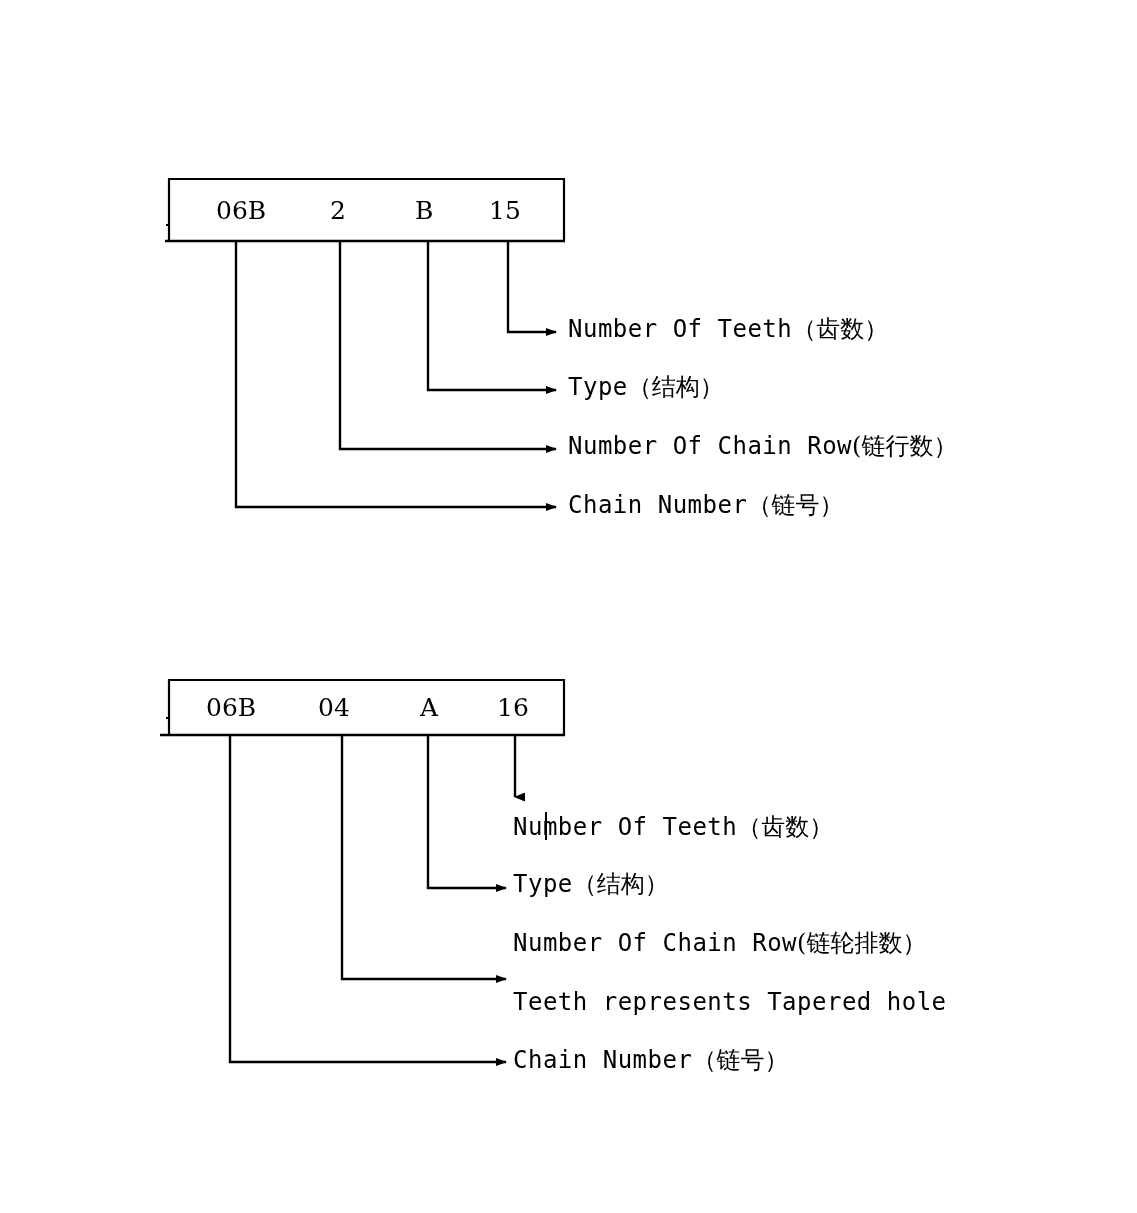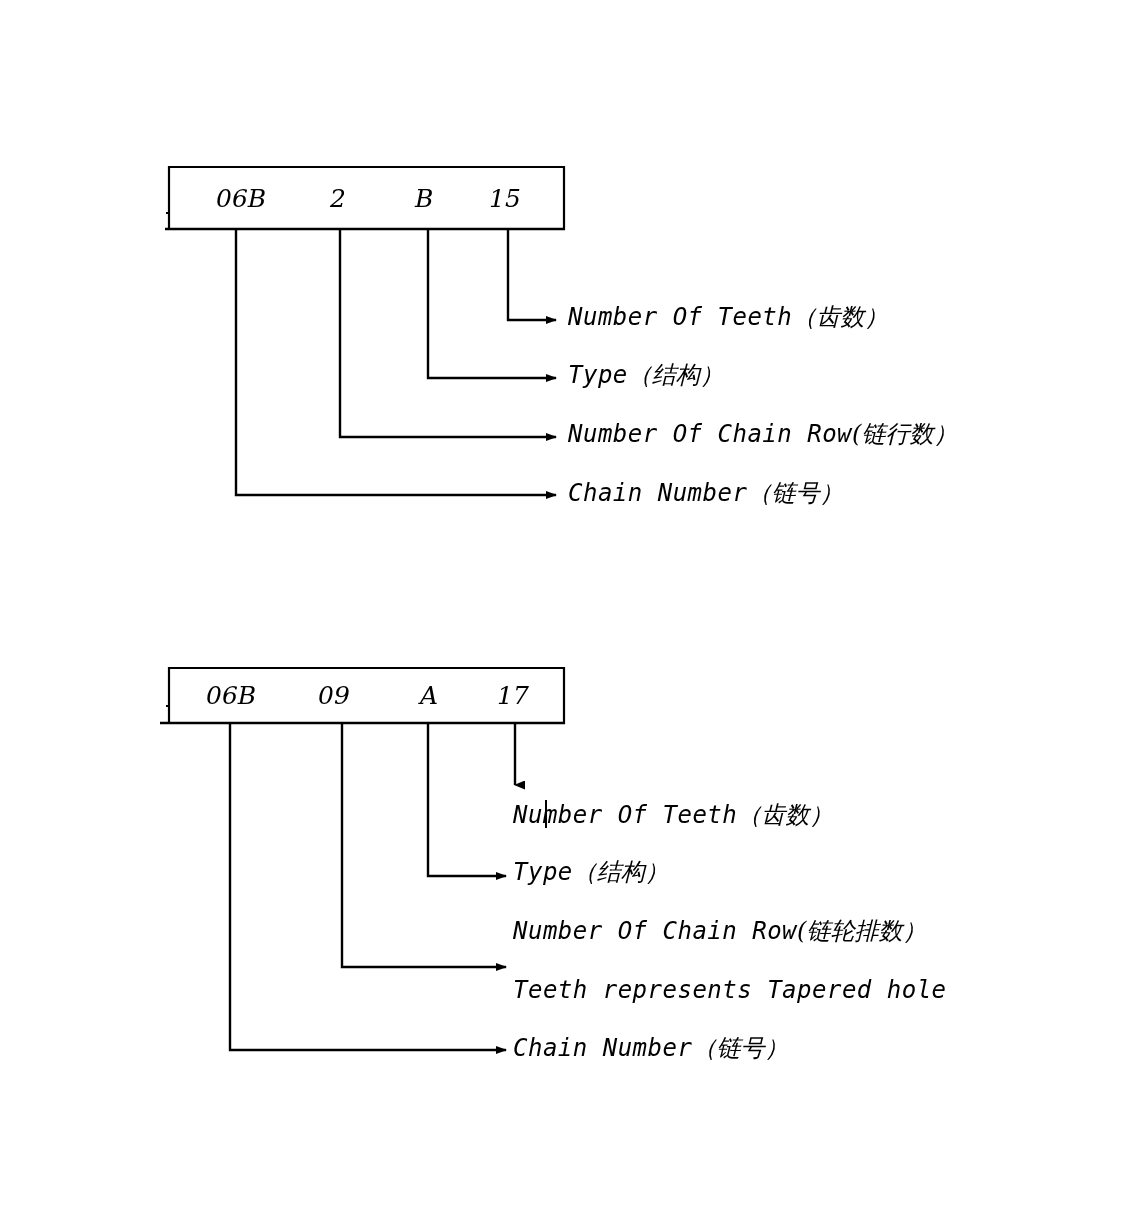--- a/index.html
+++ b/index.html
@@ -9,24 +9,23 @@
   }
   body {
     width: 1137px;
     height: 1213px;
     position: relative;
     font-family: "DejaVu Serif", "Liberation Serif", serif;
     overflow: hidden;
   }
   .canvas {
     position: absolute;
-    left: 0; top: 0;
+    left: 0; top: 12px;
     width: 1137px;
     height: 1188px;
-    font-style: italic;
   }
   svg.lines {
     position: absolute;
     left: 0; top: 0;
     width: 1137px;
     height: 1213px;
     pointer-events: none;
   }
   .code-cell {
     position: absolute;
@@ -128,23 +127,23 @@
     </div>
 
     <div class="lbl" style="left:568px; top:481px;">
       <span>Chain Number</span><span class="cjk">（链号）</span>
     </div>
   </div>
 
   <div>
 
     <span class="code-cell" style="left:206px; top:683px;">06B</span>
-    <span class="code-cell" style="left:318px; top:683px;">09</span>
+    <span class="code-cell" style="left:318px; top:683px;">04</span>
     <span class="code-cell" style="left:420px; top:683px;">A</span>
-    <span class="code-cell" style="left:497px; top:683px;">17</span>
+    <span class="code-cell" style="left:497px; top:683px;">16</span>
 
     <div class="lbl" style="left:513px; top:803px;">
       <span>Number Of Teeth</span><span class="cjk">（齿数）</span>
     </div>
 
     <div class="lbl" style="left:513px; top:860px;">
       <span>Type</span><span class="cjk">（结构）</span>
     </div>
 
     <div class="lbl" style="left:513px; top:919px;">

